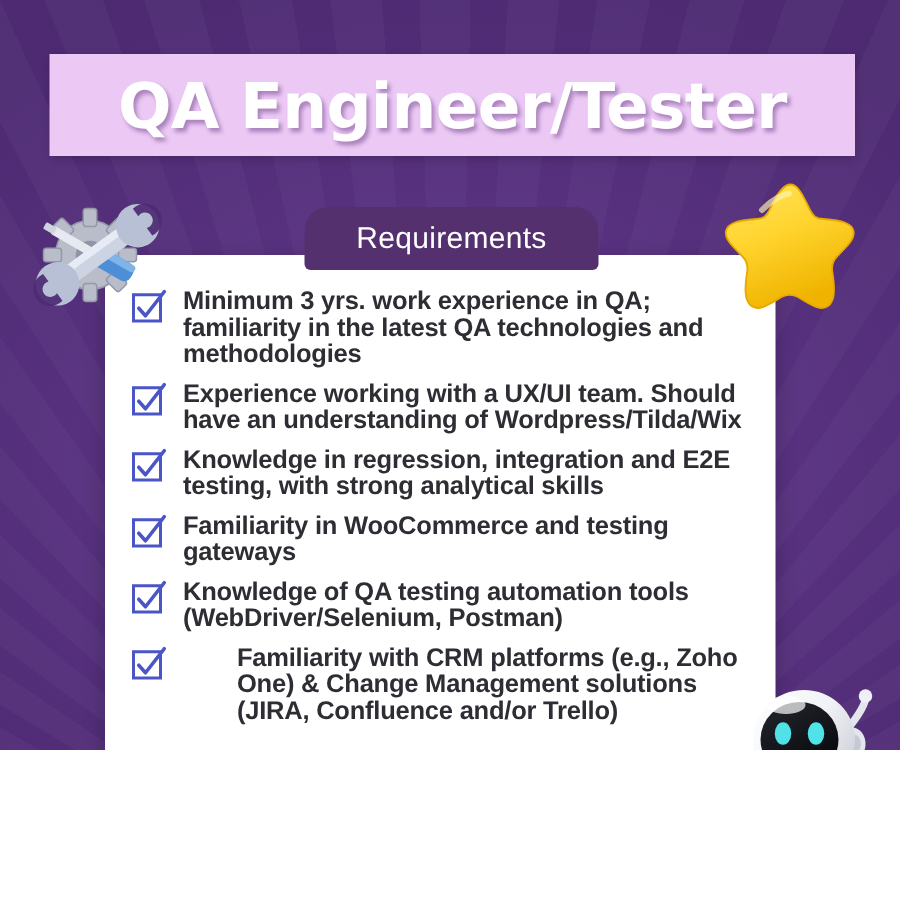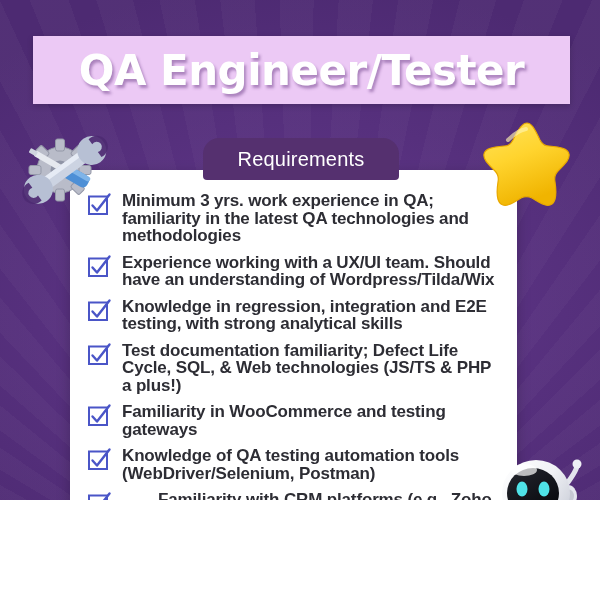--- a/index.html
+++ b/index.html
@@ -302,29 +302,20 @@
     <div class="req-item">
       <span class="checkbox">
         <svg viewBox="0 0 21 21" width="21" height="21">
           <rect x="1" y="2.5" width="18" height="17.5" fill="none" stroke="#4a55c7" stroke-width="2"></rect>
           <path d="M4.5 11.5 L9 16.5 L21.5 0.5" fill="none" stroke="#4a55c7" stroke-width="2.4" stroke-linecap="round" stroke-linejoin="round"></path>
         </svg>
       </span>
       <span class="req-text">Knowledge in regression, integration and E2E testing, with strong analytical skills</span>
     </div>
 
-    <div class="req-item">
-      <span class="checkbox">
-        <svg viewBox="0 0 21 21" width="21" height="21">
-          <rect x="1" y="2.5" width="18" height="17.5" fill="none" stroke="#4a55c7" stroke-width="2"></rect>
-          <path d="M4.5 11.5 L9 16.5 L21.5 0.5" fill="none" stroke="#4a55c7" stroke-width="2.4" stroke-linecap="round" stroke-linejoin="round"></path>
-        </svg>
-      </span>
-      <span class="req-text">Test documentation familiarity; Defect Life Cycle, SQL, &amp; Web technologies (JS/TS &amp; PHP a plus!)</span>
-    </div>
 
     <div class="req-item">
       <span class="checkbox">
         <svg viewBox="0 0 21 21" width="21" height="21">
           <rect x="1" y="2.5" width="18" height="17.5" fill="none" stroke="#4a55c7" stroke-width="2"></rect>
           <path d="M4.5 11.5 L9 16.5 L21.5 0.5" fill="none" stroke="#4a55c7" stroke-width="2.4" stroke-linecap="round" stroke-linejoin="round"></path>
         </svg>
       </span>
       <span class="req-text">Familiarity in WooCommerce and testing gateways</span>
     </div>

